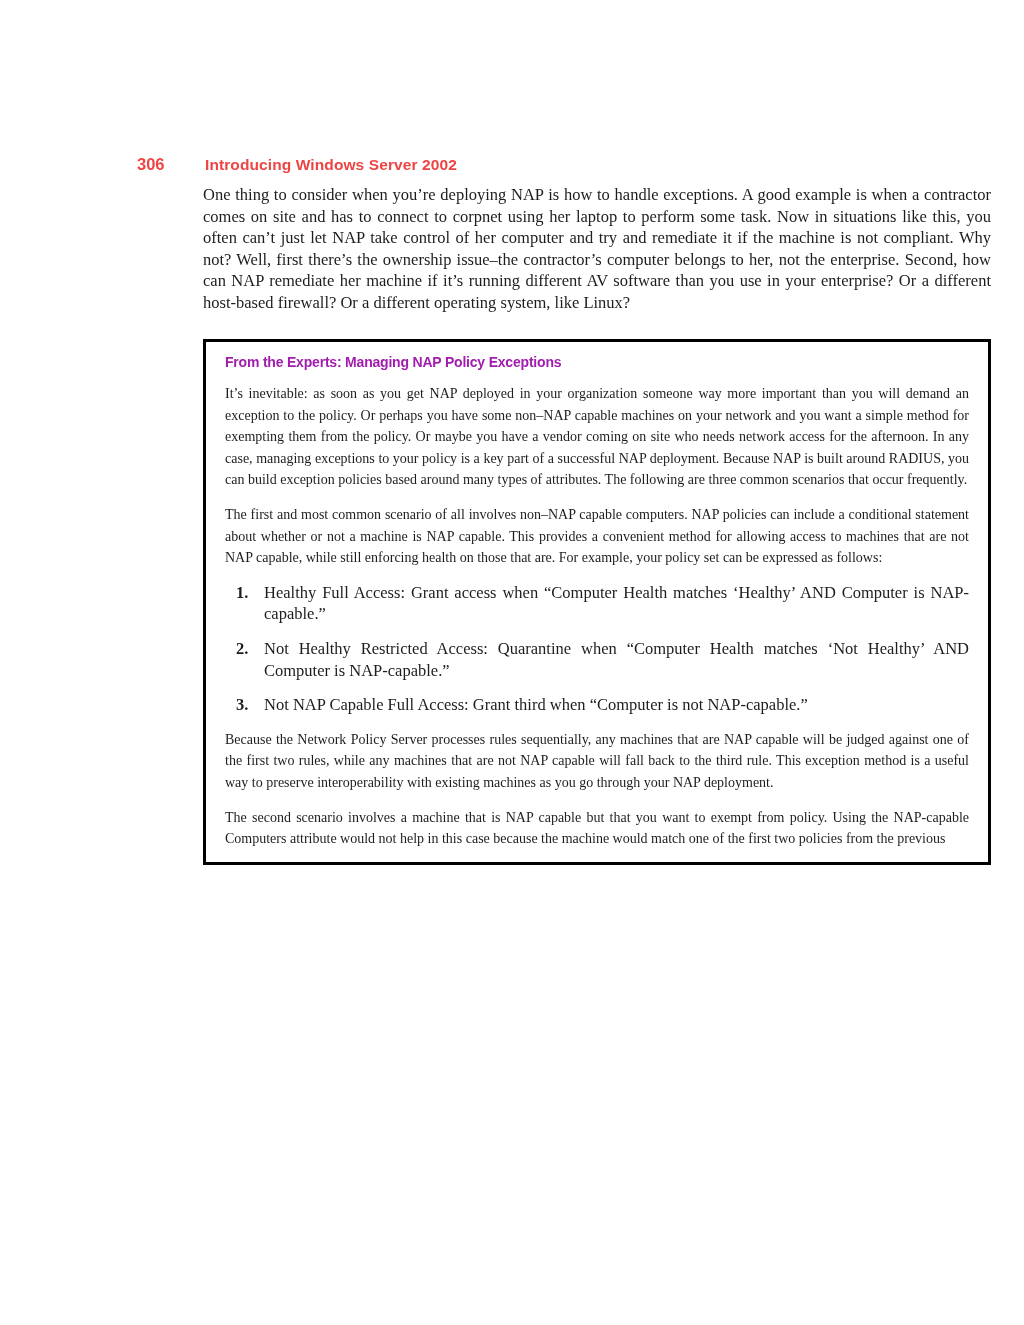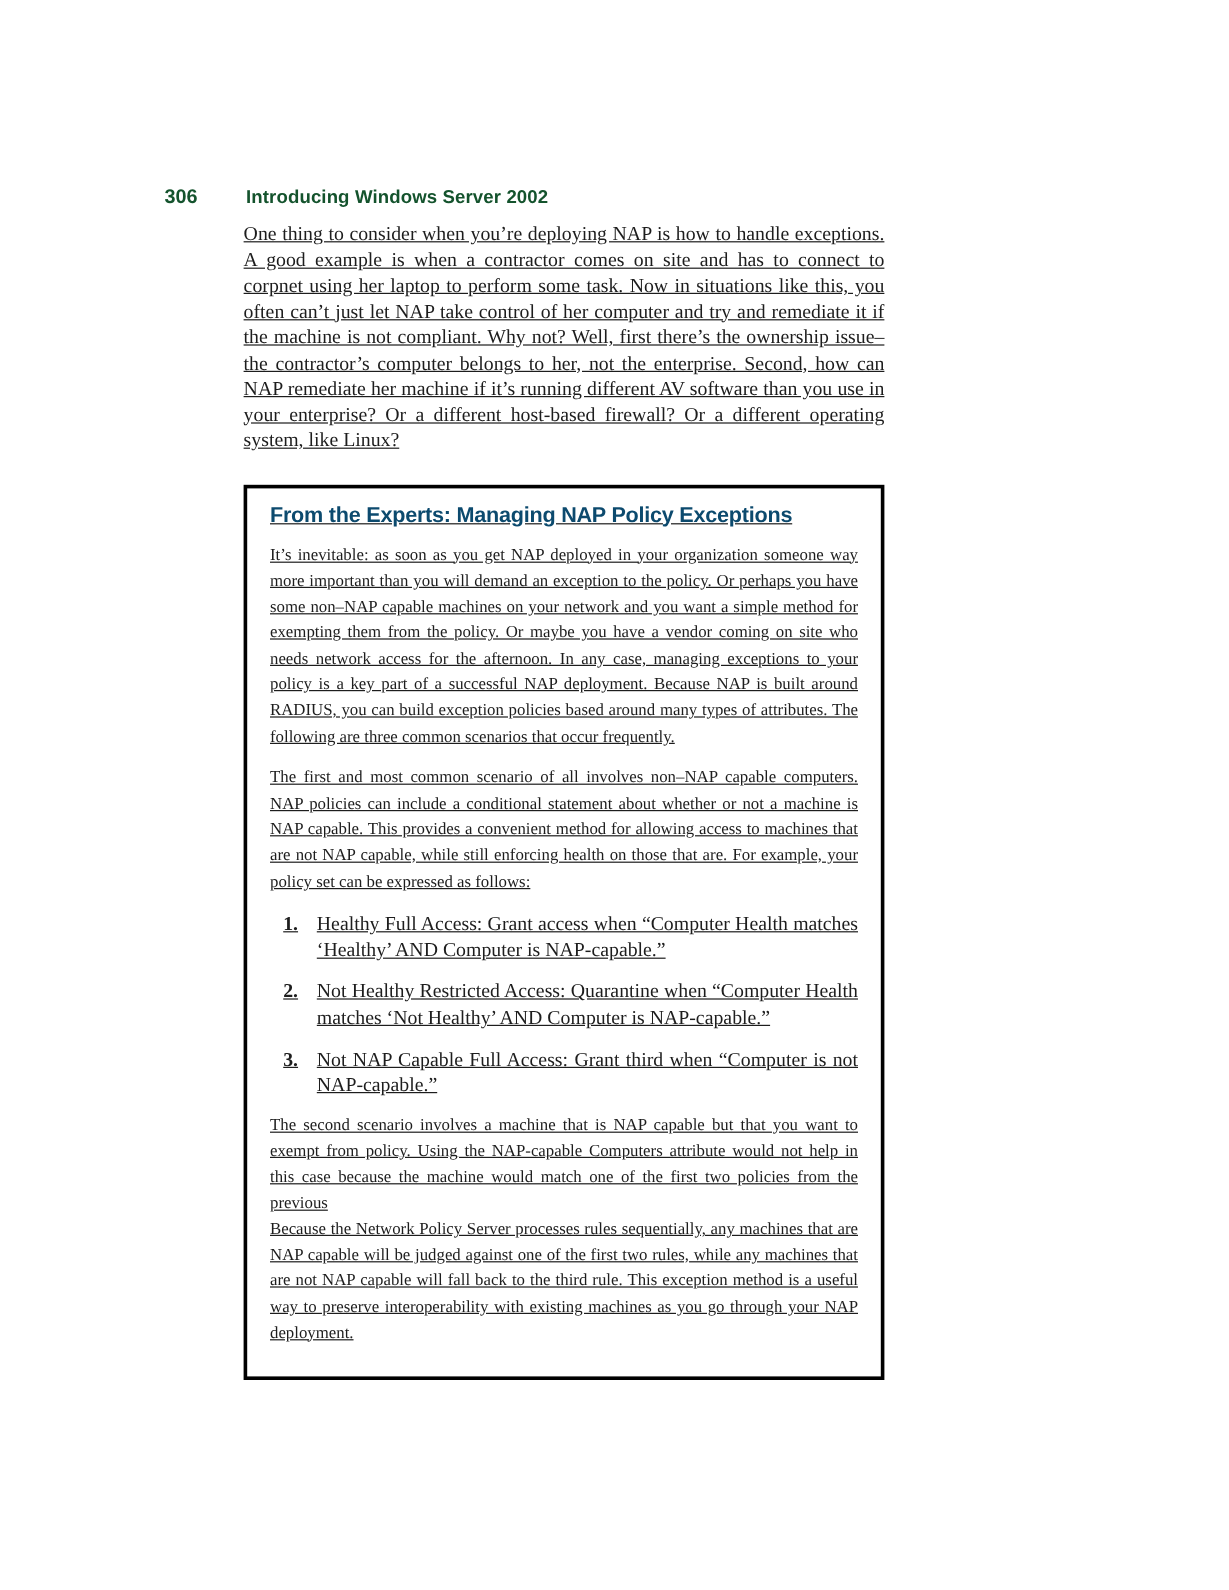--- a/index.html
+++ b/index.html
@@ -16,61 +16,60 @@
   }
 
   .running-head {
     position: absolute;
     left: 137px;
     top: 155px;
     display: flex;
     align-items: baseline;
     font-family: "Liberation Sans", sans-serif;
     font-weight: 700;
-    color: #14532d;
+    color: #ef4444;
   }
   .page-num {
     font-size: 16.5px;
     width: 68px;
     flex: 0 0 68px;
   }
   .head-title {
     font-size: 15.5px;
     letter-spacing: 0.1px;
   }
 
   .content {
     position: absolute;
     left: 203px;
     top: 184px;
-    width: 534px;
-    text-decoration: underline;
+    width: 788px;
   }
 
   .body-para {
     margin: 0 0 15px 0;
     font-size: 16.5px;
     line-height: 21.5px;
     text-align: justify;
   }
 
   .expert-box {
     margin-top: 26px;
     border: 3px solid #000000;
     padding: 10px 19px 12px 19px;
     background: #ffffff;
   }
 
   .box-title {
     margin: 2px 0 13px 0;
     font-family: "Liberation Sans", sans-serif;
     font-weight: 700;
-    font-size: 18px;
+    font-size: 14px;
     letter-spacing: -0.2px;
-    color: #0c4a6e;
+    color: #a21caf;
   }
 
   .box-para {
     margin: 0 0 13px 0;
     font-size: 14px;
     line-height: 21.6px;
     text-align: justify;
   }
   .box-para.last { margin-bottom: 0; }
 
@@ -126,21 +125,21 @@
         <li class="list-item">
           <span class="li-num">2.</span>
           <span class="li-text">Not Healthy Restricted Access: Quarantine when “Computer Health matches ‘Not Healthy’ AND Computer is NAP-capable.”</span>
         </li>
         <li class="list-item">
           <span class="li-num">3.</span>
           <span class="li-text">Not NAP Capable Full Access: Grant third when “Computer is not NAP-capable.”</span>
         </li>
       </ol>
 
+      <p class="box-para">Because the Network Policy Server processes rules sequentially, any machines that are NAP capable will be judged against one of the first two rules, while any machines that are not NAP capable will fall back to the third rule. This exception method is a useful way to preserve interoperability with existing machines as you go through your NAP deployment.</p>
+
       <p class="box-para last">The second scenario involves a machine that is NAP capable but that you want to exempt from policy. Using the NAP-capable Computers attribute would not help in this case because the machine would match one of the first two policies from the previous</p>
-
-      <p class="box-para">Because the Network Policy Server processes rules sequentially, any machines that are NAP capable will be judged against one of the first two rules, while any machines that are not NAP capable will fall back to the third rule. This exception method is a useful way to preserve interoperability with existing machines as you go through your NAP deployment.</p>
 
     </section>
 
   </main>
 
 </div>
 
 </body></html>

